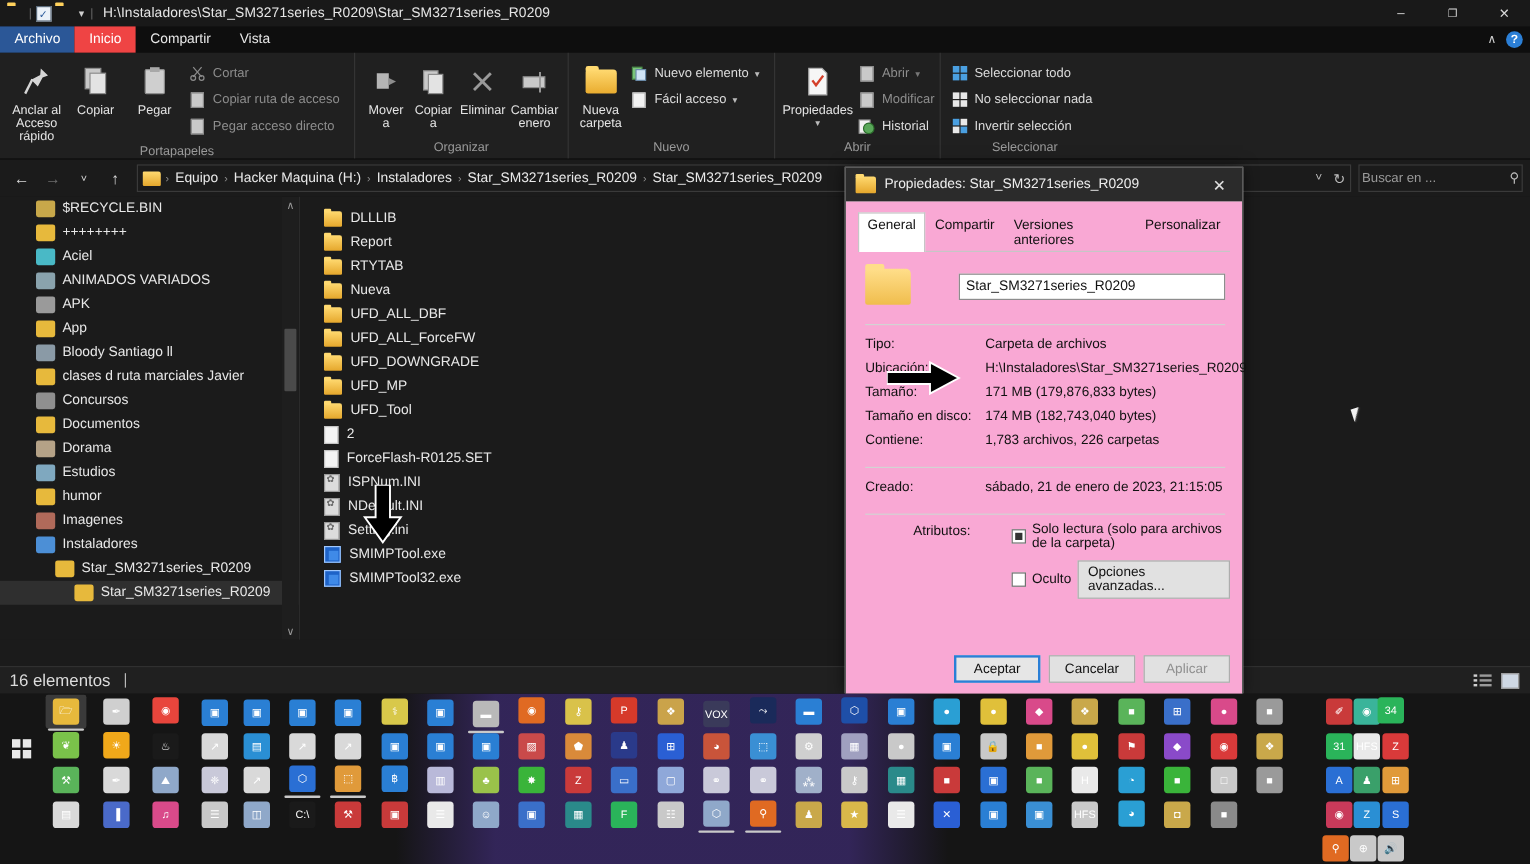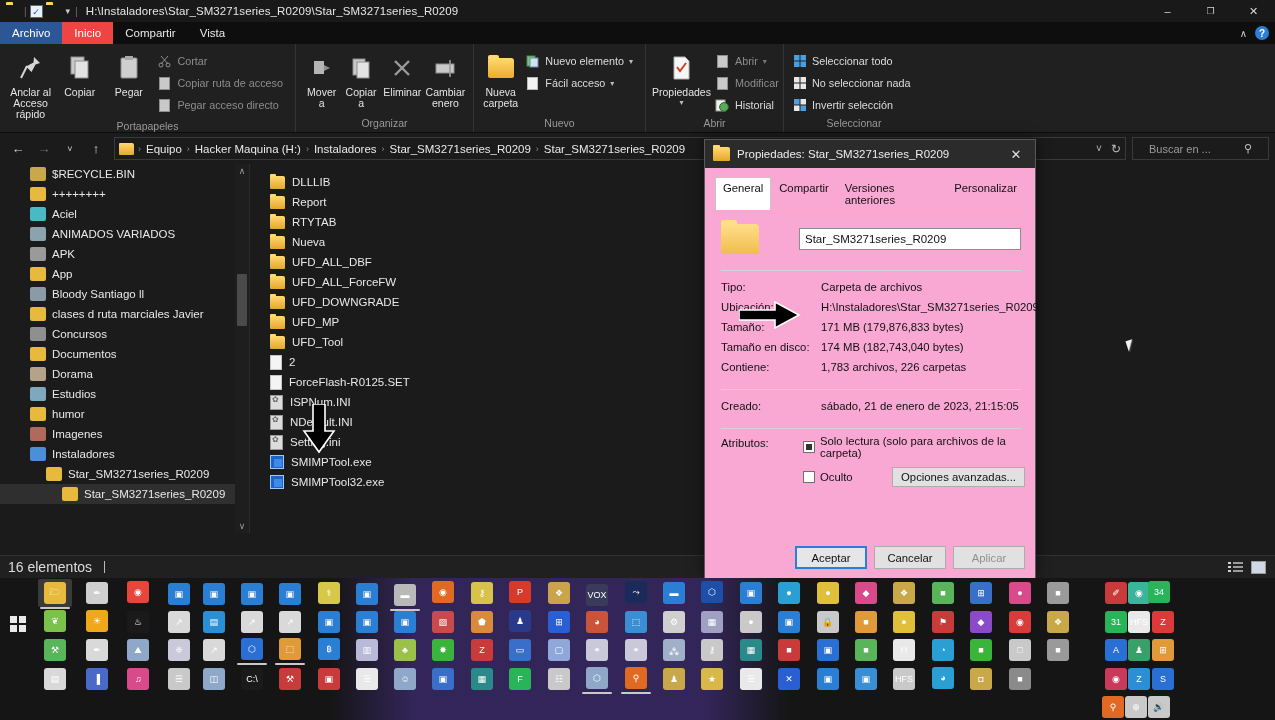--- a/index.html
+++ b/index.html
@@ -58,21 +58,21 @@
   
   .navrow { height:31px; background:#1b1b1b; display:flex; align-items:center; padding:0 6px; gap:2px; }
   .navbtn { width:24px; height:24px; display:flex; align-items:center; justify-content:center; color:#d9d9d9; font-size:13px; }
   .navbtn.dim { color:#6d6d6d; }
   .addrbar { flex:1; height:23px; background:#1b1b1b; border:1px solid #3a3a3a; display:flex; align-items:center;
              padding:0 4px; gap:2px; margin-left:4px; overflow:hidden; }
   .crumb { font-size:11.5px; color:#e9e9e9; padding:0 3px; white-space:nowrap; }
   .crumbsep { color:#8f8f8f; font-size:9px; }
   .addr-right { display:flex; align-items:center; gap:3px; margin-left:auto; padding-left:6px; }
   .searchbox { width:137px; height:23px; background:#1b1b1b; border:1px solid #3a3a3a; display:flex;
-               align-items:center; justify-content:space-between; padding:0 16px; margin-left:4px; }
+               align-items:center; justify-content:space-between; padding:0 2px; margin-left:4px; }
   .searchbox span { font-size:11px; color:#9b9b9b; }
 
   
   .content { display:flex; height:369px; background:#1b1b1b; }
   .treepane { width:250px; position:relative; overflow:hidden; background:#1b1b1b; border-right:1px solid #2b2b2b; }
   .treeitem { height:20px; display:flex; align-items:center; gap:6px; padding-left:30px; font-size:11.5px; color:#e8e8e8; white-space:nowrap; }
   .treeitem.indent1 { padding-left:46px; }
   .treeitem.indent2 { padding-left:62px; }
   .treeitem.sel { background:#2f2f2f; }
   .ticon { width:16px; height:14px; flex:none; border-radius:2px; }
@@ -128,21 +128,21 @@
   .namerow { display:flex; align-items:center; gap:10px; padding:14px 4px 10px 6px; }
   .bigfolder { width:38px; height:30px; background:linear-gradient(#ffde8a,#f0bd4d); border-radius:2px 4px 2px 2px; position:relative; flex:none; }
   .bigfolder:before { content:""; position:absolute; left:0; top:-4px; width:16px; height:5px; background:#ffde8a; border-radius:2px 2px 0 0; }
   .nameinput { flex:1; height:22px; background:#fff; border:1px solid #8d8d8d; font-size:11.5px; color:#111;
                display:flex; align-items:center; padding:0 5px; margin-left:30px; }
   .hr { height:1px; background:#d3d3d3; margin:6px 4px 6px 6px; }
   .proprow { display:flex; align-items:center; font-size:11.3px; color:#111; min-height:20px; padding-left:6px; }
   .proprow .k { width:100px; flex:none; }
   .proprow .v { flex:1; }
   .attrs { display:flex; align-items:flex-start; font-size:11.3px; color:#111; padding-left:6px; margin-top:6px; }
-  .attrs .k { width:82px; flex:none; padding-top:2px; }
+  .attrs .k { width:82px; flex:none; padding-top:2px;margin-left:40px; }
   .attrs .col { flex:1; }
   .cbline { display:flex; align-items:center; gap:5px; margin-bottom:8px; font-size:11.3px; color:#111; }
   .cb { width:12px; height:12px; border:1px solid #707070; background:#fff; flex:none; position:relative; }
   .cb.filled:after { content:""; position:absolute; left:2px; top:2px; width:6px; height:6px; background:#333; }
   .advbtn { margin-left:auto; font-size:11.3px; color:#111; background:#e1e1e1; border:1px solid #adadad;
             padding:3px 8px; }
   .dlgbtns { position:absolute; left:0; bottom:0; width:100%; display:flex; justify-content:flex-end;
              gap:7px; padding:8px 10px 10px 0; }
   .dbtn { width:72px; height:23px; background:#e1e1e1; border:1px solid #adadad; font-size:11.3px; color:#111;
           display:flex; align-items:center; justify-content:center; }

